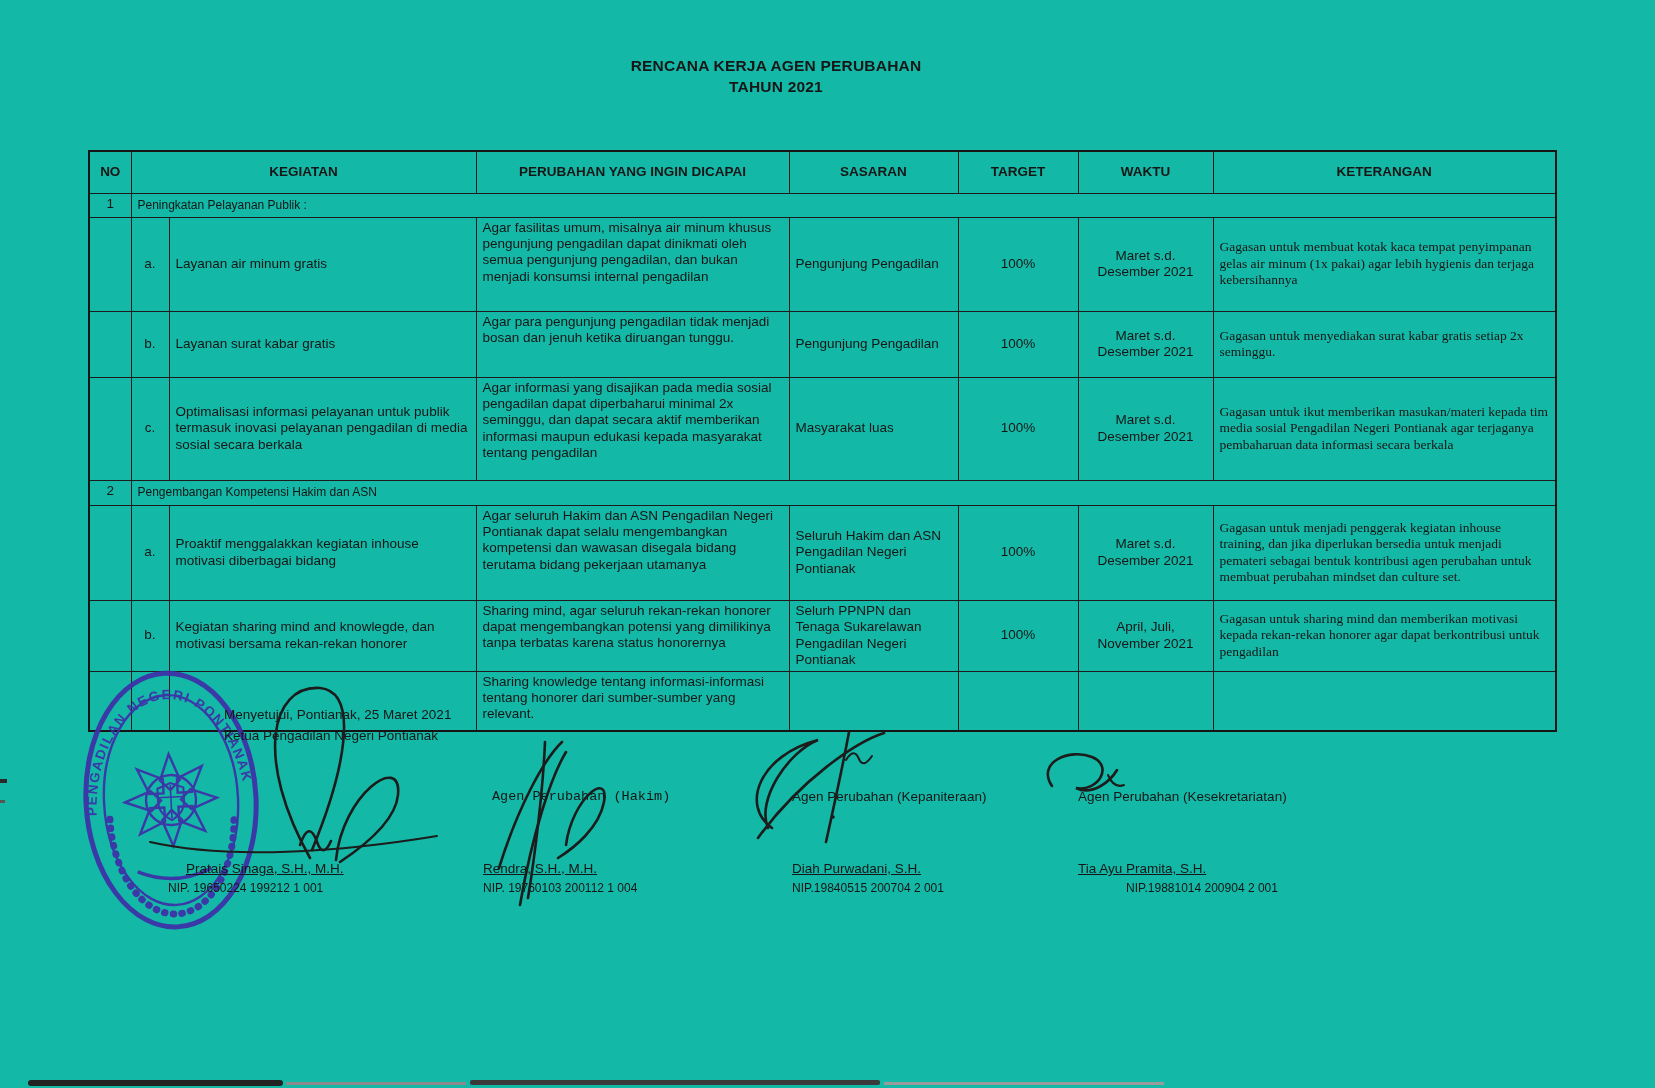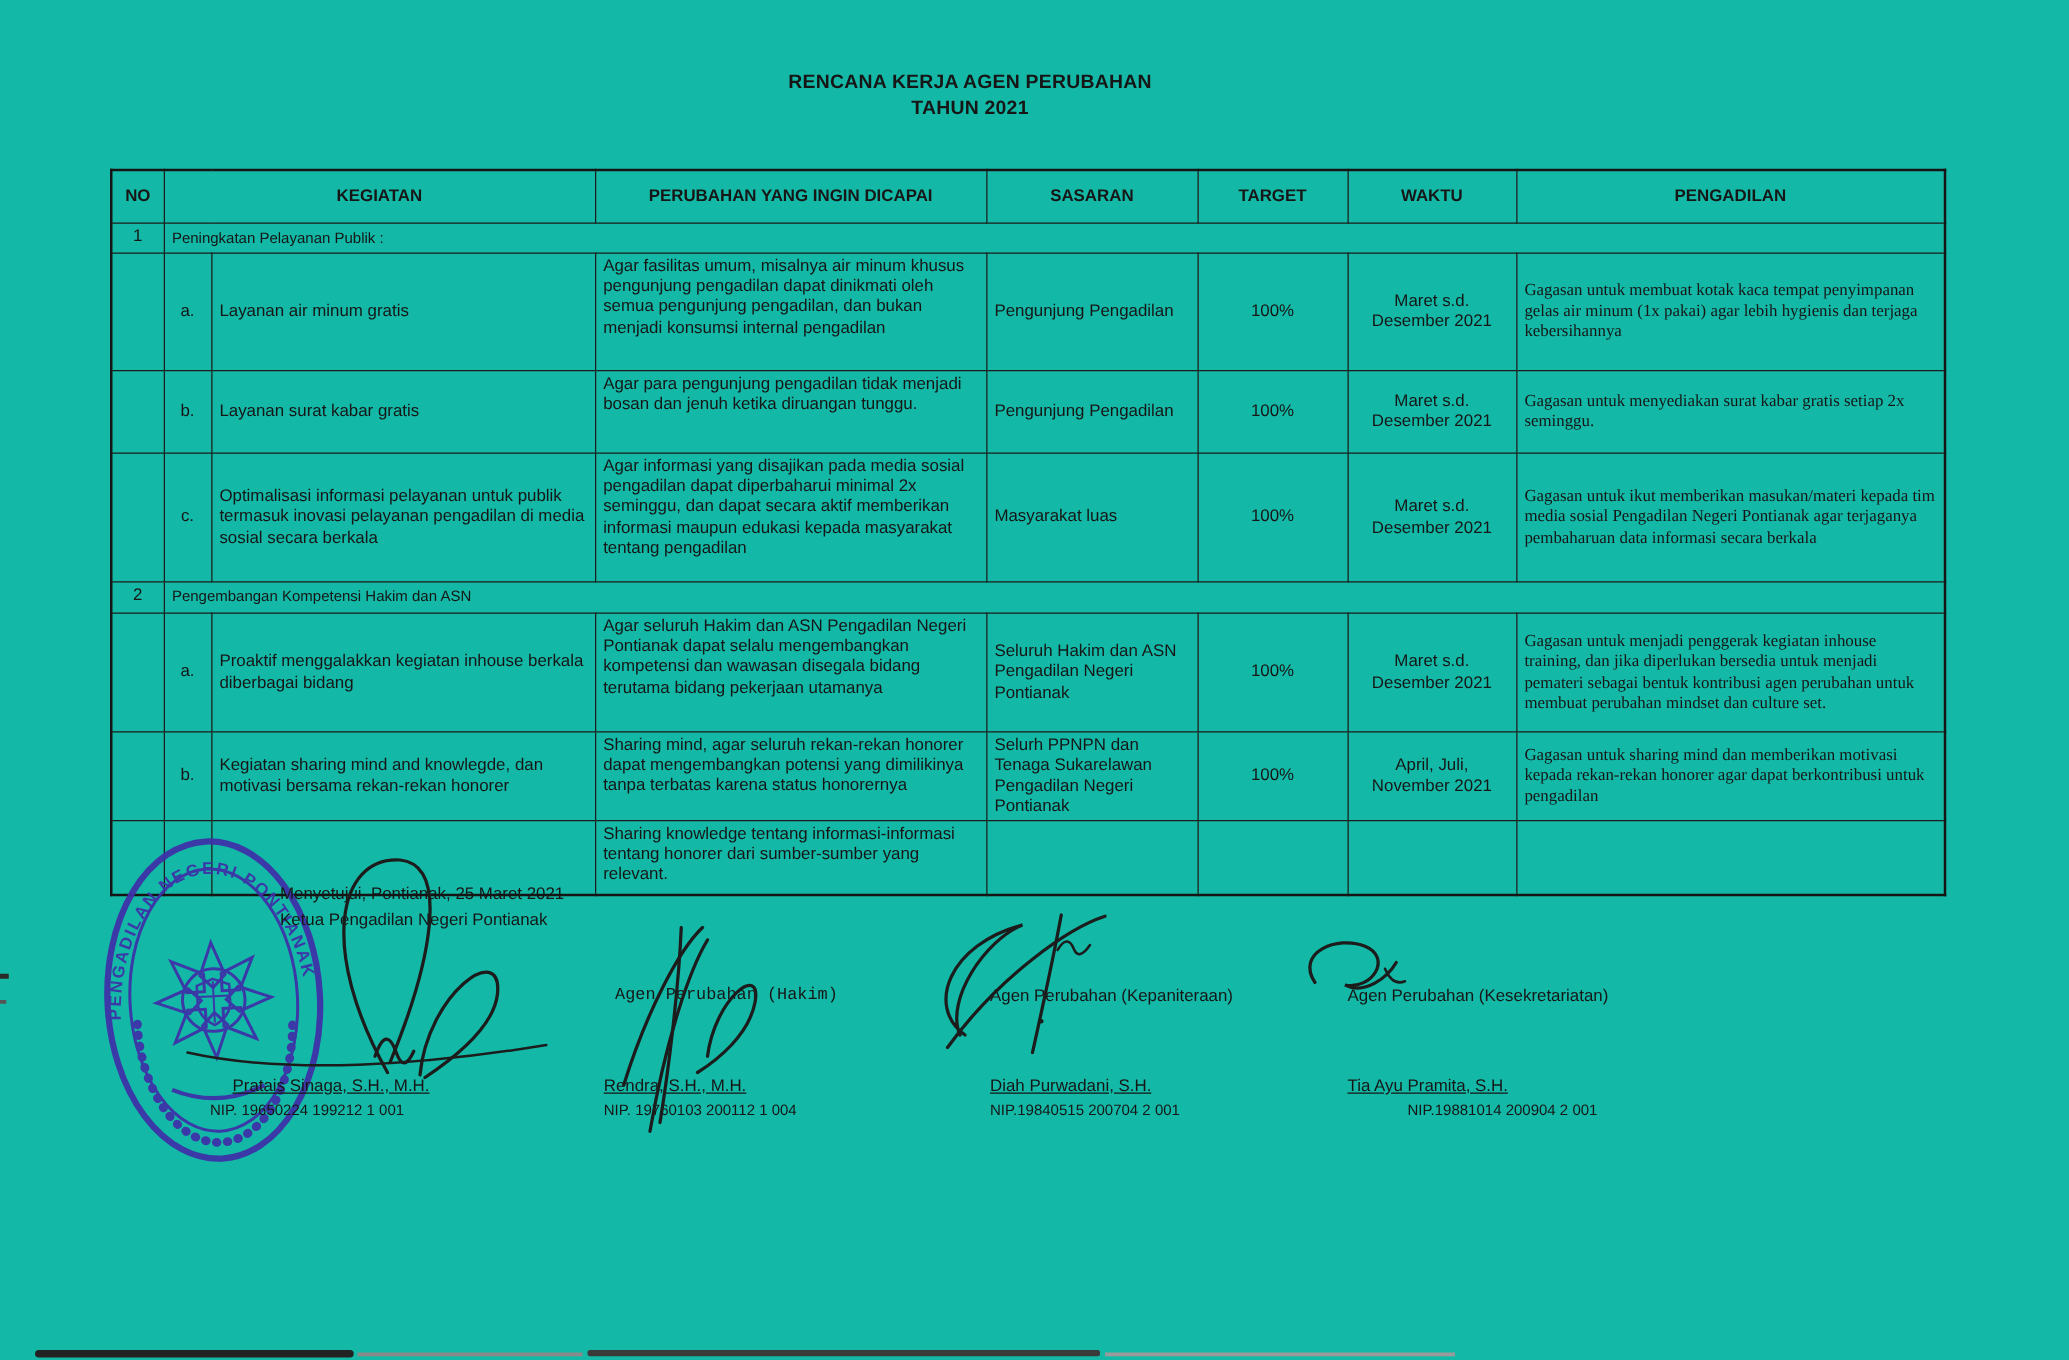--- a/index.html
+++ b/index.html
@@ -8,21 +8,21 @@
     position:relative; width:1655px; height:1088px;
     background:#14b8a6; overflow:hidden;
     font-family:"Liberation Sans", sans-serif; color:#161616;
   }
   .title {
     position:absolute; top:55px; left:776px; transform:translateX(-50%);
     text-align:center; font-weight:bold; font-size:15.5px; line-height:21px;
     letter-spacing:.2px; white-space:nowrap;
   }
   table.doc-table {
-    position:absolute; left:88px; top:135px; width:1467px;
+    position:absolute; left:88px; top:150px; width:1467px;
     border-collapse:collapse; table-layout:fixed;
     border:2.2px solid #151515;
     padding-left:16px;
   }
   .doc-table td, .doc-table th {
     border:1.6px solid #1c1c1c;
     padding:2px 6px;
     font-size:13.5px; line-height:1.22;
     overflow:hidden;
   }
@@ -69,21 +69,21 @@
         <col style="width:343px">
     </colgroup>
     <tbody>
         <tr style="height:42px">
       <th>NO</th>
       <th colspan="2">KEGIATAN</th>
       <th>PERUBAHAN YANG INGIN DICAPAI</th>
       <th>SASARAN</th>
       <th>TARGET</th>
       <th>WAKTU</th>
-      <th>PENGADILAN</th>
+      <th>KETERANGAN</th>
     </tr>
 
     <tr style="height:24px">
       <td class="c-no">1</td>
       <td class="section-title" colspan="7">Peningkatan Pelayanan Publik :</td>
     </tr>
     <tr style="height:94px">
       <td class="c-no"></td>
       <td class="c-letter">a.</td>
       <td class="c-keg">Layanan air minum gratis</td>
@@ -114,21 +114,21 @@
       <td class="c-ket">Gagasan untuk ikut memberikan masukan/materi kepada tim media sosial Pengadilan Negeri Pontianak agar terjaganya pembaharuan data informasi secara berkala</td>
     </tr>
 
     <tr style="height:25px">
       <td class="c-no">2</td>
       <td class="section-title" colspan="7">Pengembangan Kompetensi Hakim dan ASN</td>
     </tr>
     <tr style="height:95px">
       <td class="c-no"></td>
       <td class="c-letter">a.</td>
-      <td class="c-keg">Proaktif menggalakkan kegiatan inhouse berkala diberbagai bidang</td>
+      <td class="c-keg">Proaktif menggalakkan kegiatan inhouse motivasi diberbagai bidang</td>
       <td class="c-per">Agar seluruh Hakim dan ASN Pengadilan Negeri Pontianak dapat selalu mengembangkan kompetensi dan wawasan disegala bidang terutama bidang pekerjaan utamanya</td>
       <td class="c-sas">Seluruh Hakim dan ASN Pengadilan Negeri Pontianak</td>
       <td class="c-tgt">100%</td>
       <td class="c-wkt">Maret s.d. Desember 2021</td>
       <td class="c-ket">Gagasan untuk menjadi penggerak kegiatan inhouse training, dan jika diperlukan bersedia untuk menjadi pemateri sebagai bentuk kontribusi agen perubahan untuk membuat perubahan mindset dan culture set.</td>
     </tr>
     <tr style="height:71px">
       <td class="c-no"></td>
       <td class="c-letter">b.</td>
       <td class="c-keg">Kegiatan sharing mind and knowlegde, dan motivasi bersama rekan-rekan honorer</td>

